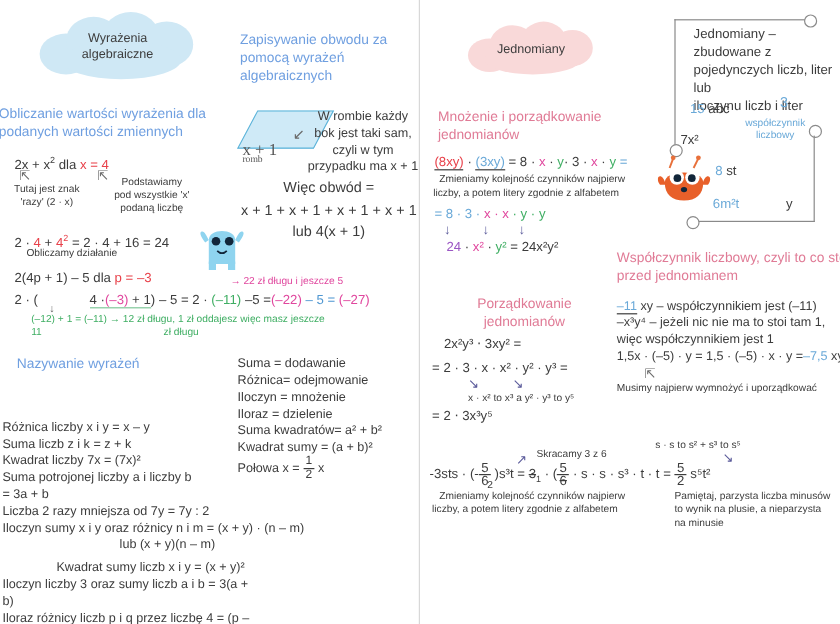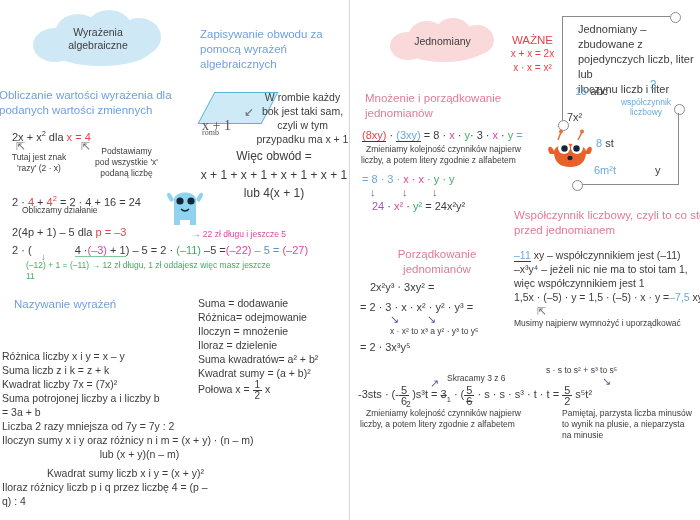--- a/index.html
+++ b/index.html
@@ -103,35 +103,37 @@
 
   <div class="abs txt-md" style="left:12px;top:243px;">
     <span>2 · ( </span><span class="ul-g"><span>4 ·</span><span class="mag">(–3)</span><span> + 1</span></span><span>) – 5 = 2 · </span><span class="green">(–11)</span><span> –5 =</span><span class="mag">(–22)</span><span class="blue"> – 5 = </span><span class="mag">(–27)</span>
   </div>
 
   <div class="abs arrow-sm green" style="left:41px;top:252px;font-size:9px;">↓</div>
 
   <div class="abs txt-sm" style="left:26px;top:260px;width:250px;">
     <span class="green">(–12) + 1 = (–11)</span><span class="green"> → 12 zł długu, 1 zł oddajesz więc masz jeszcze 11</span>
   </div>
+  <div class="abs txt-sm green ctr" style="left:26px;top:271px;width:250px;">zł długu</div>
 
   <div class="abs txt-sm mag" style="left:192px;top:229px;">→ 22 zł długu i jeszcze 5</div>
 
   <div class="abs hdr-blue" style="left:14px;top:297px;">Nazywanie wyrażeń</div>
 
   <div class="abs txt" style="left:2px;top:325px;width:215px;margin-top:24px;">
     <div>Różnica liczby x i y = x – y</div>
     <div>Suma liczb z i k = z + k</div>
     <div>Kwadrat liczby 7x = (7x)²</div>
     <div>Suma potrojonej liczby a i liczby b</div>
     <div>= 3a + b</div>
     <div>Liczba 2 razy mniejsza od 7y = 7y : 2</div>
     <div style="white-space:nowrap;">Iloczyn sumy x i y oraz różnicy n i m = (x + y) · (n – m)</div>
     <div style="text-align:center;padding-left:60px;">lub (x + y)(n – m)</div>
     <div style="margin-top:5px;padding-left:45px;">Kwadrat sumy liczb x i y = (x + y)²</div>
+    <div>Iloczyn liczby 3 oraz sumy liczb a i b = 3(a + b)</div>
     <div>Iloraz różnicy liczb p i q przez liczbę 4 = (p – q) : 4</div>
   </div>
 
   <div class="abs txt" style="left:198px;top:296px;width:150px;">
     <div>Suma = dodawanie</div>
     <div>Różnica= odejmowanie</div>
     <div>Iloczyn = mnożenie</div>
     <div>Iloraz = dzielenie</div>
     <div>Suma kwadratów= a² + b²</div>
     <div>Kwadrat sumy = (a + b)²</div>
@@ -177,25 +179,20 @@
 
   <div class="cloud pink" style="left:390px;top:18px;width:105px;height:46px;">
     <div class="blob" style="left:0px;top:14px;width:36px;height:28px;"></div>
     <div class="blob" style="left:18px;top:3px;width:38px;height:33px;"></div>
     <div class="blob" style="left:44px;top:0px;width:38px;height:34px;"></div>
     <div class="blob" style="left:70px;top:7px;width:34px;height:30px;"></div>
     <div class="blob" style="left:14px;top:19px;width:80px;height:25px;"></div>
     <div class="lbl">Jednomiany</div>
   </div>
 
-  <div class="abs red ctr" style="left:495px;top:33px;width:75px;font-size:11px;line-height:14px;">
-    <div style="font-size:11.5px;">WAŻNE</div>
-    <div style="font-size:10px;">x + x = 2x</div>
-    <div style="font-size:10px;">x · x = x²</div>
-  </div>
 
   <div class="abs hdr-pink" style="left:365px;top:91px;width:160px;">
     <div>Mnożenie i porządkowanie</div>
     <div>jednomianów</div>
   </div>
 
   <div class="abs txt-md" style="left:362px;top:128px;">
     <span class="red ul-b">(8xy)</span><span> · </span><span class="ltblue ul-b">(3xy)</span><span> = 8 · </span><span class="mag">x</span><span> · </span><span class="green">y</span><span>· 3 · </span><span class="mag">x</span><span> · </span><span class="green">y</span><span class="ltblue">  =</span>
   </div>
 

